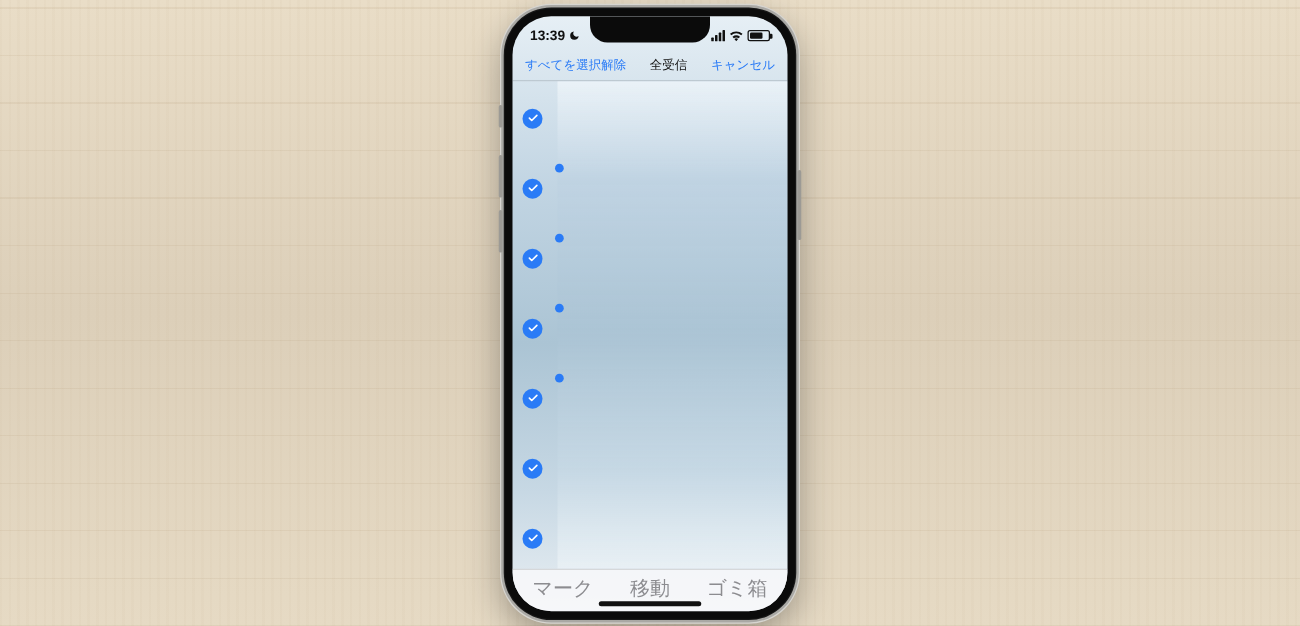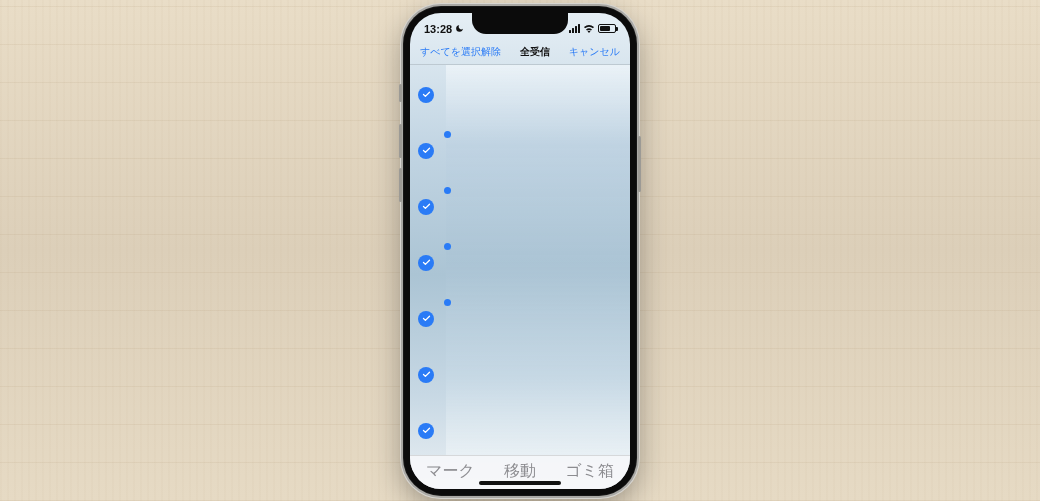--- a/index.html
+++ b/index.html
@@ -98,21 +98,21 @@
   .navbar {
     height: 24px;
     display:flex;
     align-items:center;
     justify-content:space-between;
     padding: 0 10px;
     font-size: 10px;
     border-bottom: 0.5px solid rgba(0,0,0,0.12);
   }
   .nav-left, .nav-right { color:#2a7bf6; white-space:nowrap; cursor:pointer;text-align:center; }
-  .nav-title { color:#111; font-weight:700; }
+  .nav-title { color:#111; font-weight:400; }
 
   
   .list {
     flex:1;
     overflow:hidden;
     position:relative;
     padding-top:2px;
   }
   .blur-overlay {
     position:absolute;
@@ -183,21 +183,21 @@
   <div class="btn-side btn-mute"></div>
   <div class="btn-side btn-vol1"></div>
   <div class="btn-side btn-vol2"></div>
   <div class="btn-side btn-pwr"></div>
 
   <div class="screen">
     <div class="notch"></div>
 
     <div class="statusbar">
       <div class="status-left">
-        <span>13:28</span>
+        <span>13:39</span>
         <svg class="moon-icon" viewBox="0 0 24 24">
           <path d="M21 12.8A9 9 0 1111.2 3a7 7 0 009.8 9.8z" fill="#111"></path>
         </svg>
       </div>
       <div class="status-right">
         <span class="signal">
           <i></i>
             <i></i>
             <i></i>
             <i></i>

